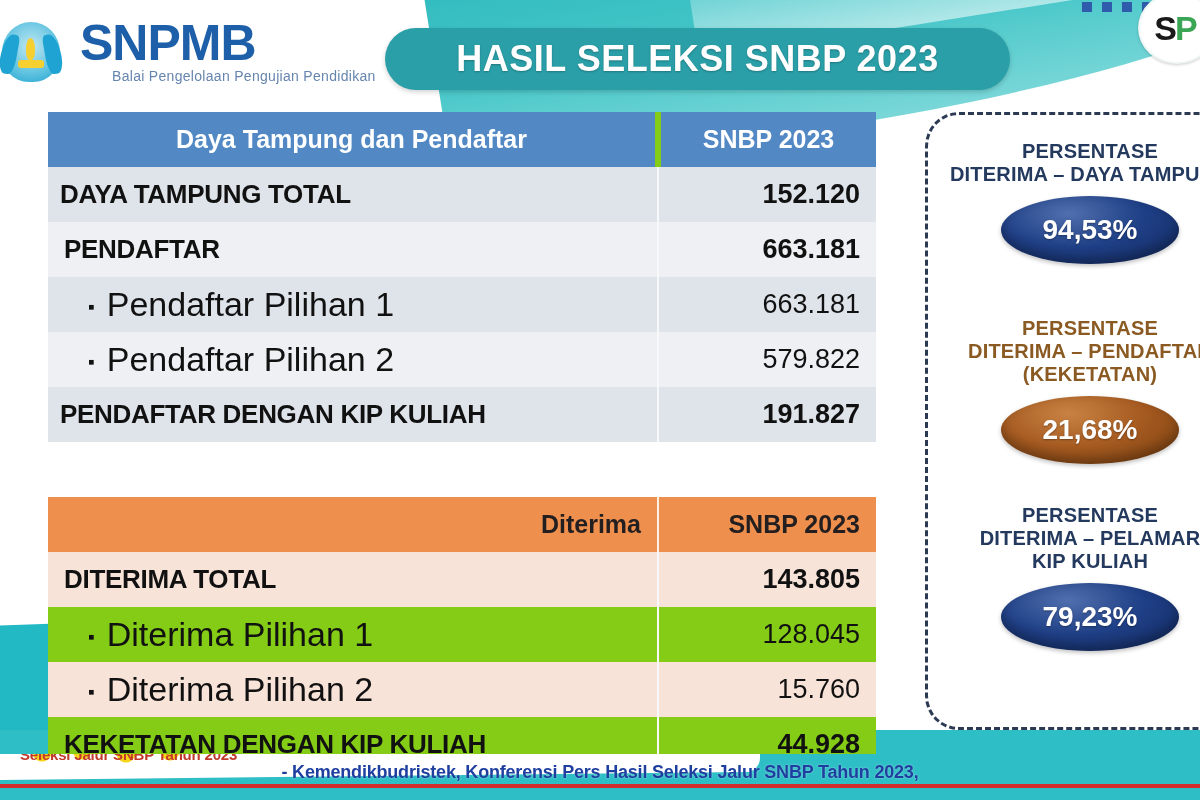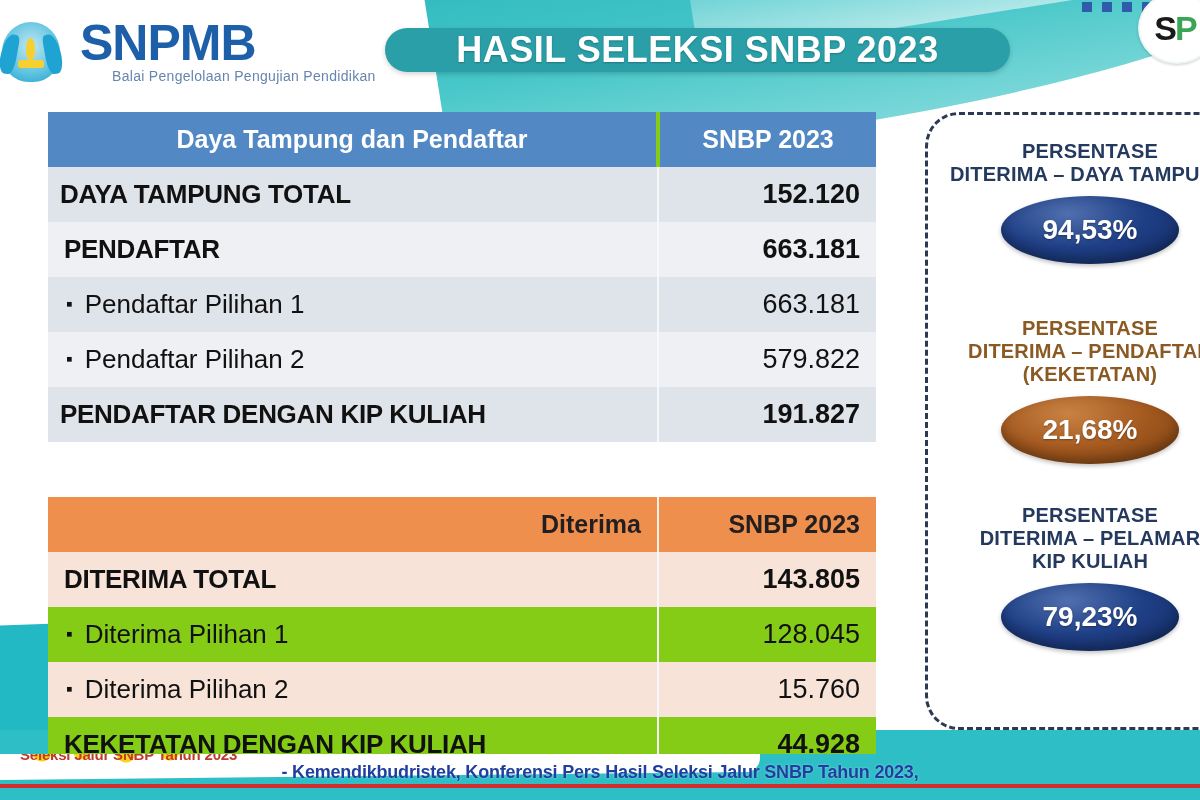--- a/index.html
+++ b/index.html
@@ -86,21 +86,21 @@
     color:#1d5fa8; line-height:48px;
     font-family:"Liberation Sans", sans-serif;
   }
   .snpmb-sub {
     font-size:14px; color:#4b6fa0; letter-spacing:.3px;
     margin-top:1px; white-space:nowrap; opacity:.85;margin-left:32px;
   }
 
   .title-pill {
     position:absolute; left:385px; top:28px;
-    width:625px; height:44px;
+    width:625px; height:62px;
     background:#2a9fa8;
     border-radius:32px;
     display:flex; align-items:center; justify-content:center;
     box-shadow:0 2px 5px rgba(0,0,0,.18);
   }
   .title-pill span {
     color:#ffffff; font-size:36px; font-weight:bold;
     letter-spacing:.5px;
     text-shadow:0 1px 2px rgba(0,0,0,.25);
     white-space:nowrap;
@@ -130,21 +130,21 @@
   table.stat { width:100%; border-collapse:collapse; table-layout:fixed; }
   table.stat col.c1 { width:610px; }
   table.stat col.c2 { width:218px; }
 
   table.stat th, table.stat td {
     padding:0 16px; height:55px; vertical-align:middle;
   }
   .hdr-blue th {
     background:#5288c4; color:#ffffff;
     font-size:25px; font-weight:bold; text-align:center;
-    border-right:4px solid #84cc16;
+    border-right:6px solid #84cc16;
   }
   .hdr-blue th:last-child { border-right:none; }
   .hdr-orange th {
     background:#ef8f4d; color:#231f20;
     font-size:25px; font-weight:bold; text-align:right;
     border-right:2px solid #fdf0e6;
   }
   .hdr-orange th:last-child { border-right:none; }
 
   tr.row td { border-right:2px solid #f7f8fa; }
@@ -152,21 +152,21 @@
 
   
   tr.b1 td { background:#dfe3ea;padding-left:12px; }
   tr.b2 td { background:#eef0f4; }
   
   tr.o1 td { background:#f8e3d8; }
   tr.o2 td { background:#84cc16; }
 
   td.lbl { font-size:26px; color:#111; text-align:left; }
   td.lbl.bold { font-weight:bold; letter-spacing:-.3px; }
-  td.lbl.indent { padding-left:18px; font-weight:normal; font-size:26px;margin-top:40px; }
+  td.lbl.indent { padding-left:40px; font-weight:normal; font-size:34px;margin-top:40px; }
   td.lbl.indent::before {
     content:"\25AA"; color:#111; font-size:19px;
     margin-right:12px; position:relative; top:-3px;
   }
   td.val { font-size:27px; color:#111; text-align:right; padding-right:42px; }
   td.val.bold { font-weight:bold; }
 
   .gap-row td { height:10px; background:#ffffff; padding:0; border:none; }
 
   

